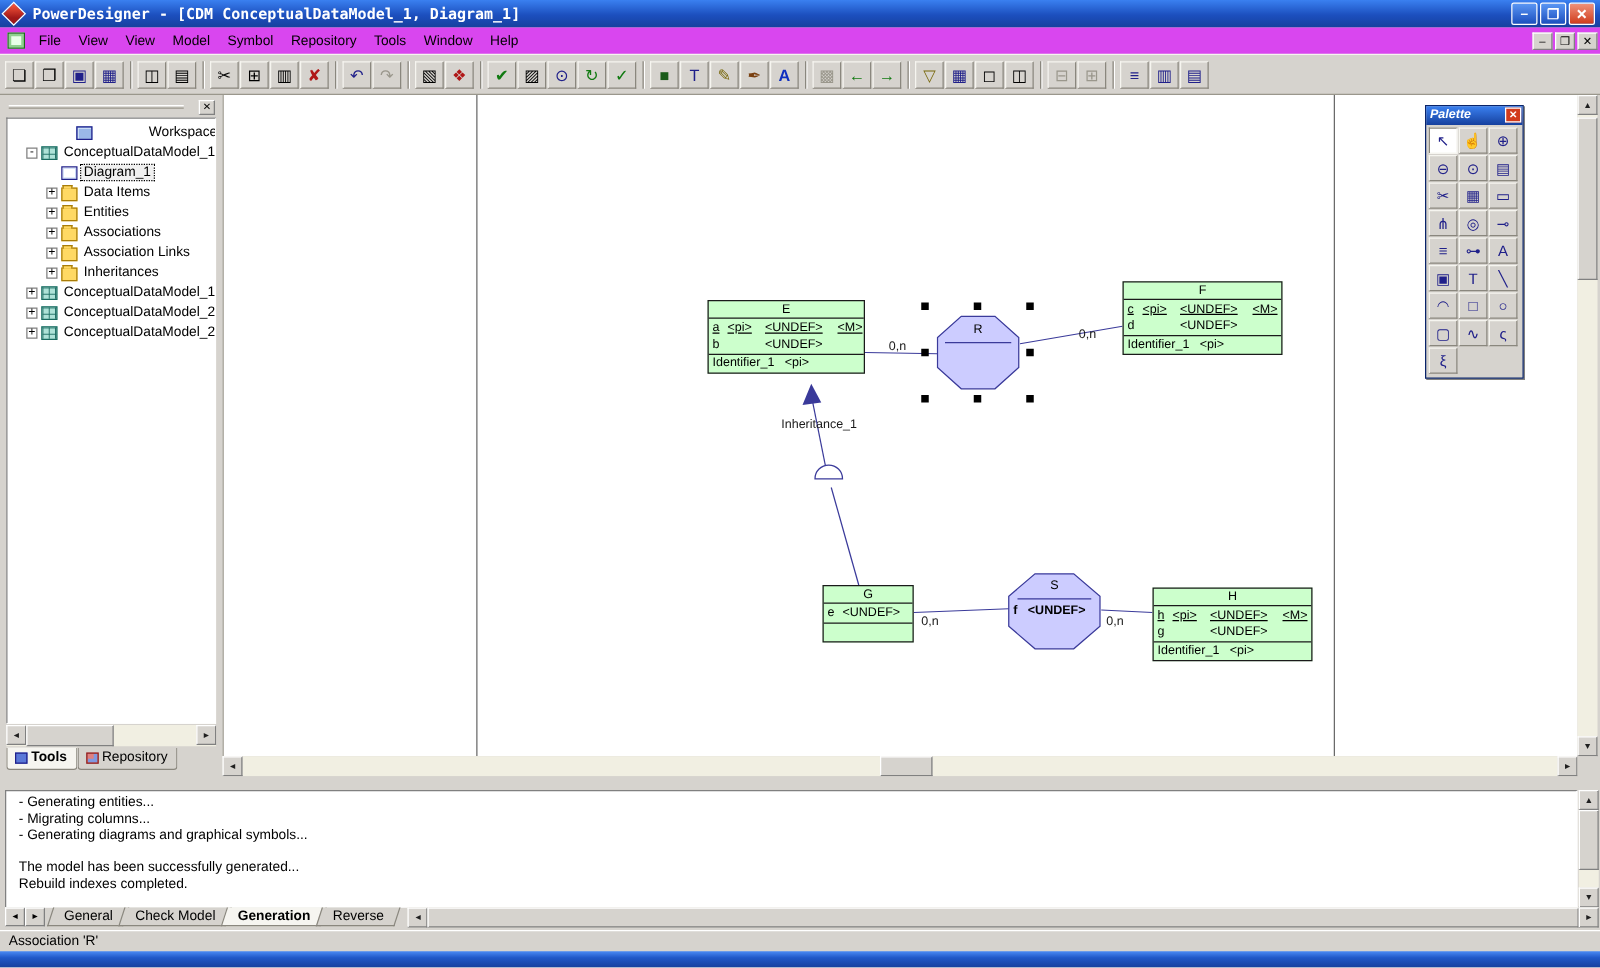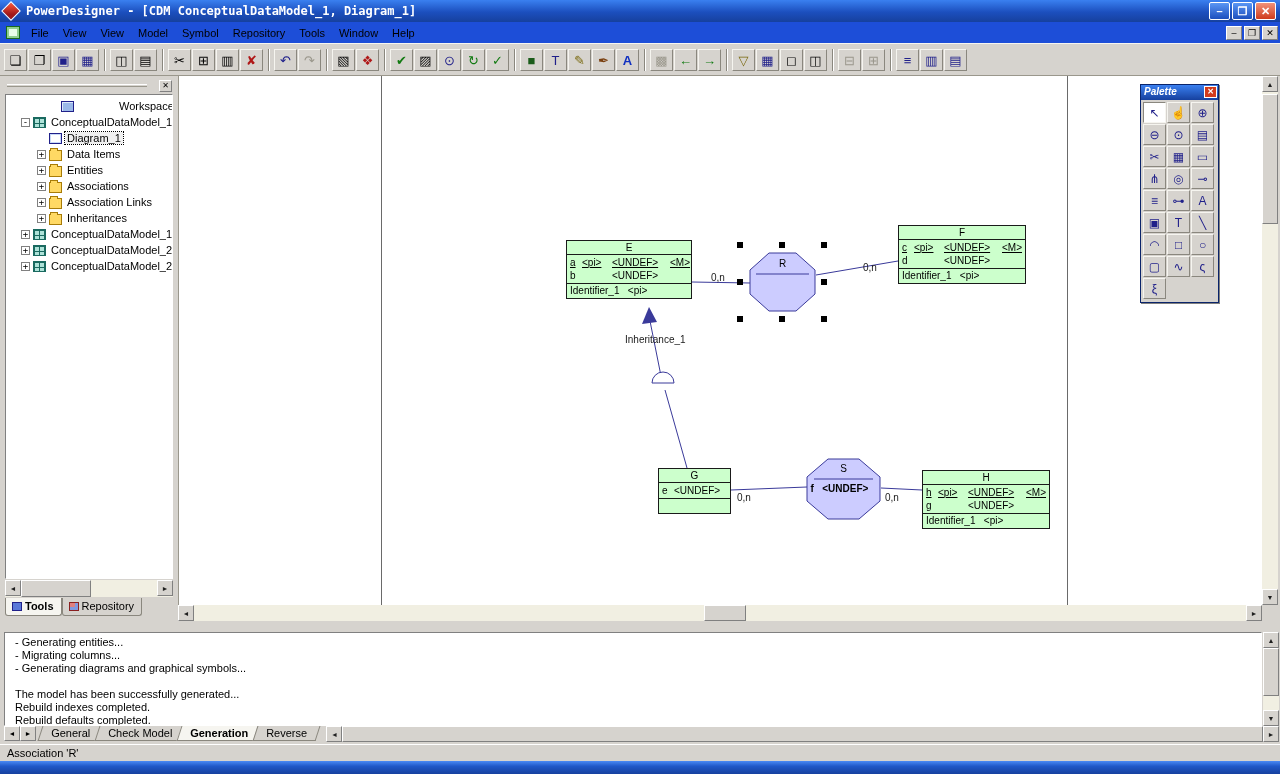--- a/index.html
+++ b/index.html
@@ -15,21 +15,21 @@
     background:linear-gradient(135deg,#ff5a3c,#a01818 70%); border:1px solid #fff; transform:rotate(45deg); }
   .title-text { color:#fff; font-family:"DejaVu Sans Mono", monospace; font-weight:bold; font-size:12px;
     white-space:nowrap; flex:1; margin-left:4px; }
   .win-btns { display:flex; gap:2px; }
   .wbtn { width:21px; height:18px; border:1px solid #fff; border-radius:2px; color:#fff;
     font-size:11px; font-weight:bold; display:flex; align-items:center; justify-content:center;
     background:linear-gradient(180deg,#5a96f4,#1c4fbe); }
   .wbtn.close { background:linear-gradient(180deg,#f0927a,#cf3b1c); }
 
   
-  .menubar { position:absolute; left:0; top:22px; width:1280px; height:22px; background:#1d4ed8;
+  .menubar { position:absolute; left:0; top:22px; width:1280px; height:22px; background:#d946ef;
     border-bottom:1px solid #f6f5f0; display:flex; align-items:center; padding:0 2px; }
   .mdi-doc-icon { width:14px; height:13px; margin:0 4px; background:#e8ffe8; border:1px solid #1a6a1a;
     box-shadow:inset 0 0 0 2px #8fd08f; }
   .menu-item { padding:3px 7px; cursor:default; }
   .menubar .spacer { flex:1; }
   .mdibtn { width:16px; height:14px; margin-left:2px; background:#d6d3ce;
     border:1px solid; border-color:#fff #808080 #808080 #fff;
     font-size:9px; display:flex; align-items:center; justify-content:center; }
 
   
@@ -460,21 +460,20 @@
   <div class="h-splitter"></div>
 
   <div class="output">
     <div class="out-text">
       <div class="out-line">- Generating entities...</div>
       <div class="out-line">- Migrating columns...</div>
       <div class="out-line">- Generating diagrams and graphical symbols...</div>
       <div class="out-line"></div>
       <div class="out-line">The model has been successfully generated...</div>
       <div class="out-line">Rebuild indexes completed.</div>
-      <div class="out-line">Rebuild defaults completed.</div>
     </div>
     <div class="out-vscroll">
       <span class="sb-btn">▲</span>
       <span class="sb-thumb" style="display:block; height:48px;"></span>
       <span class="sb-btn" style="position:absolute; bottom:0;">▼</span>
     </div>
     <div class="out-tabstrip">
       <span class="tabnav">◄</span>
       <span class="tabnav">►</span>
       <span class="otab" style="margin-left:4px;"><span>General</span></span>

